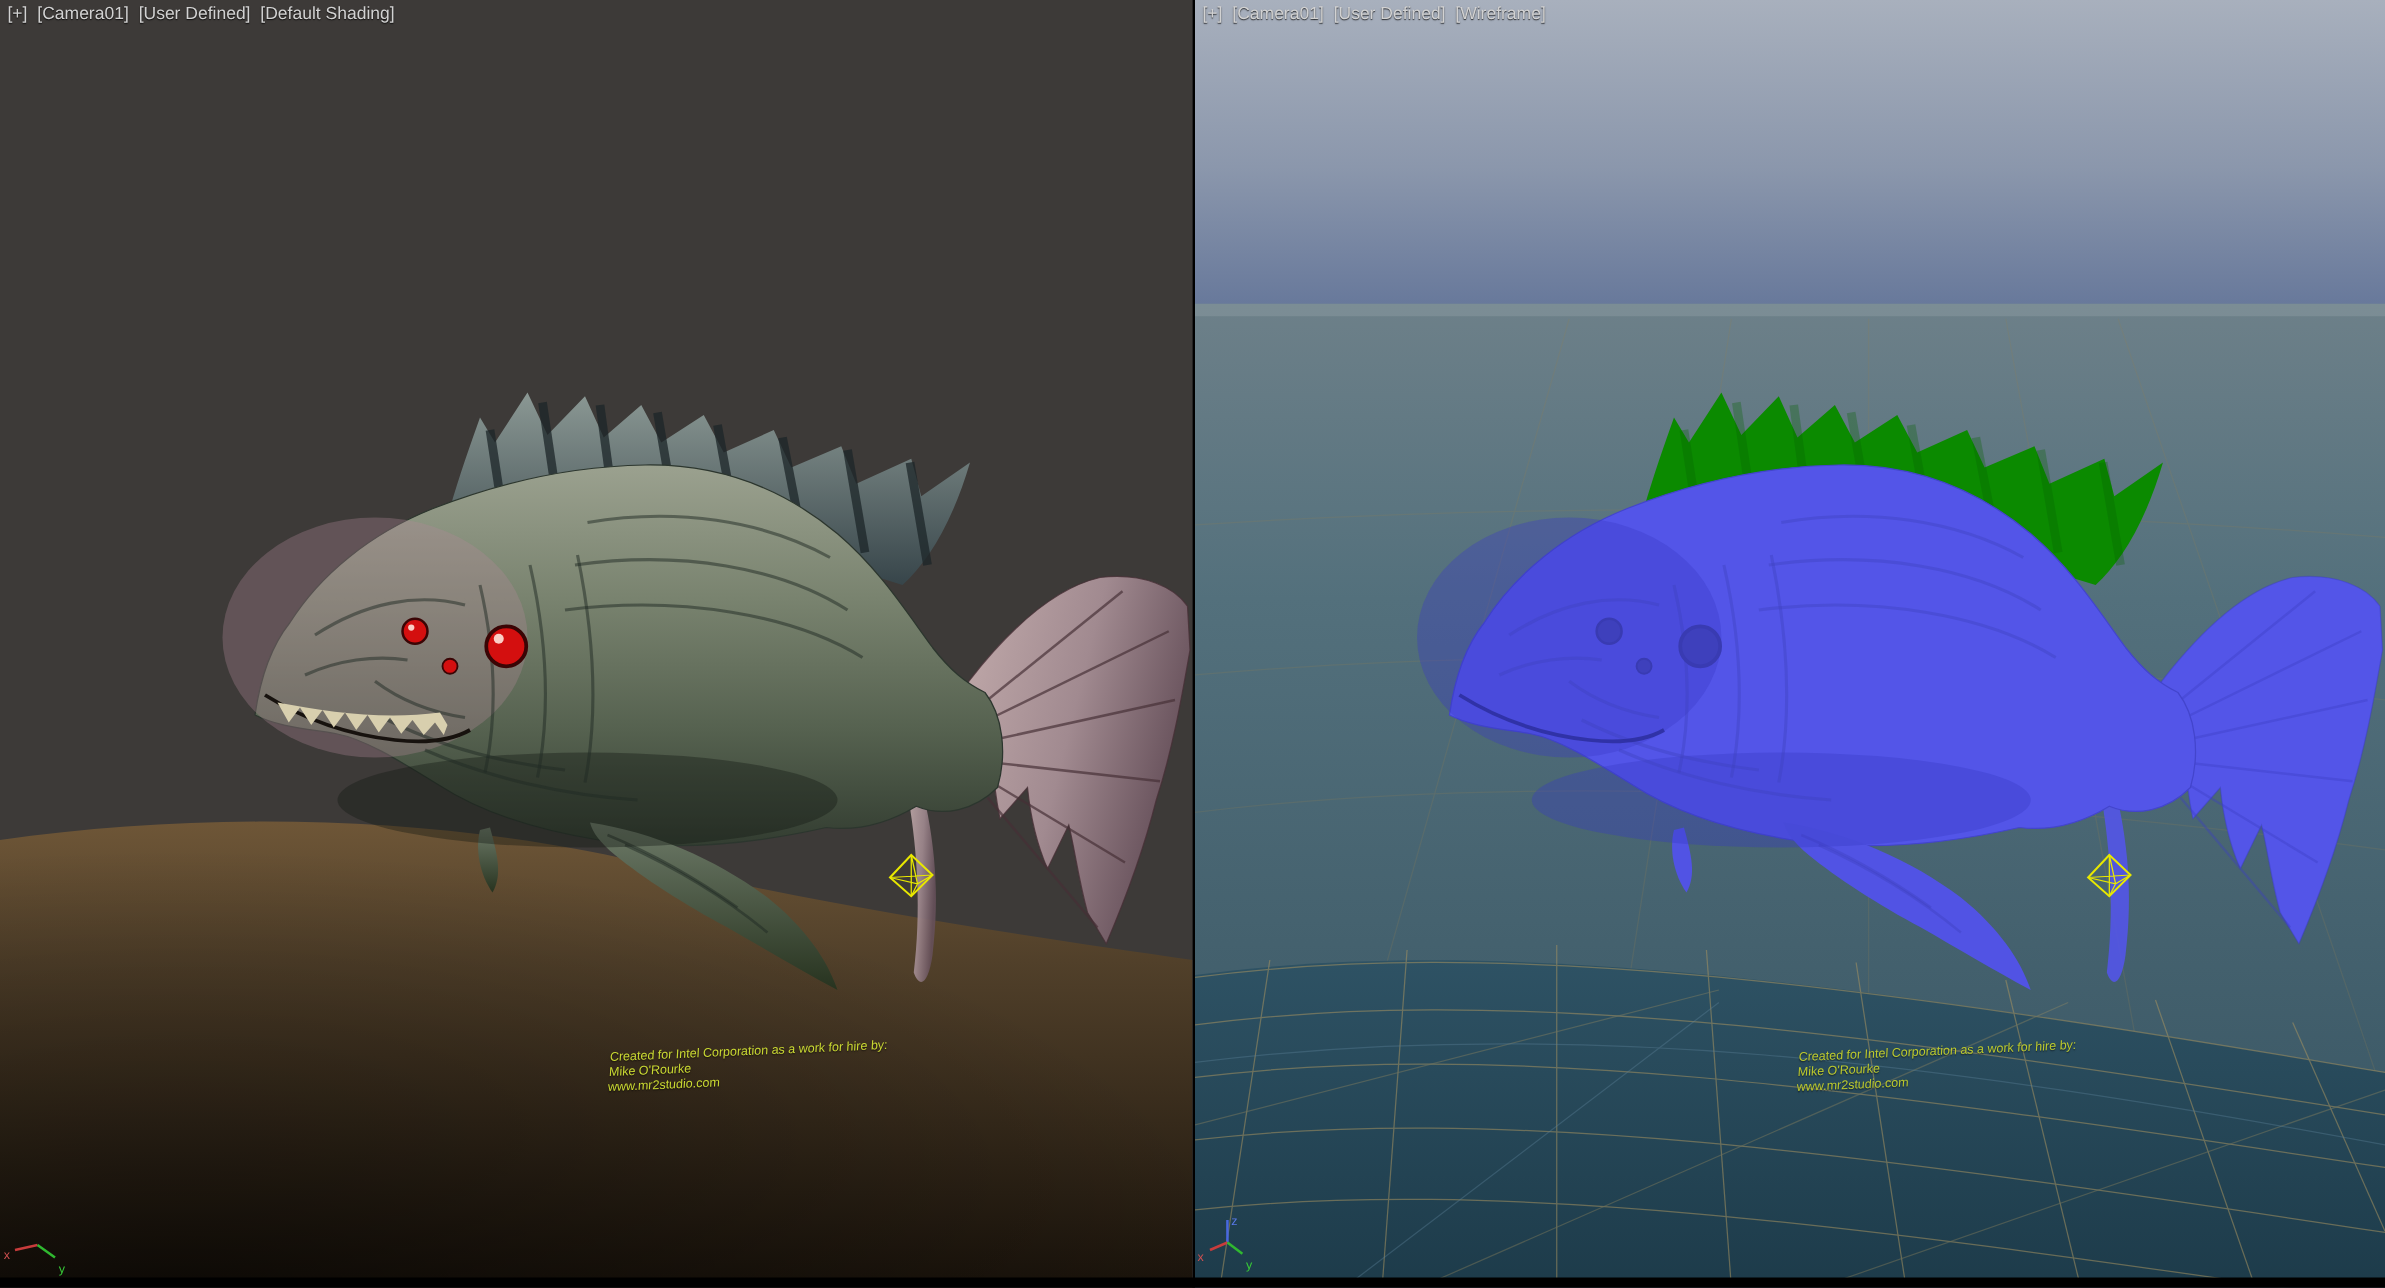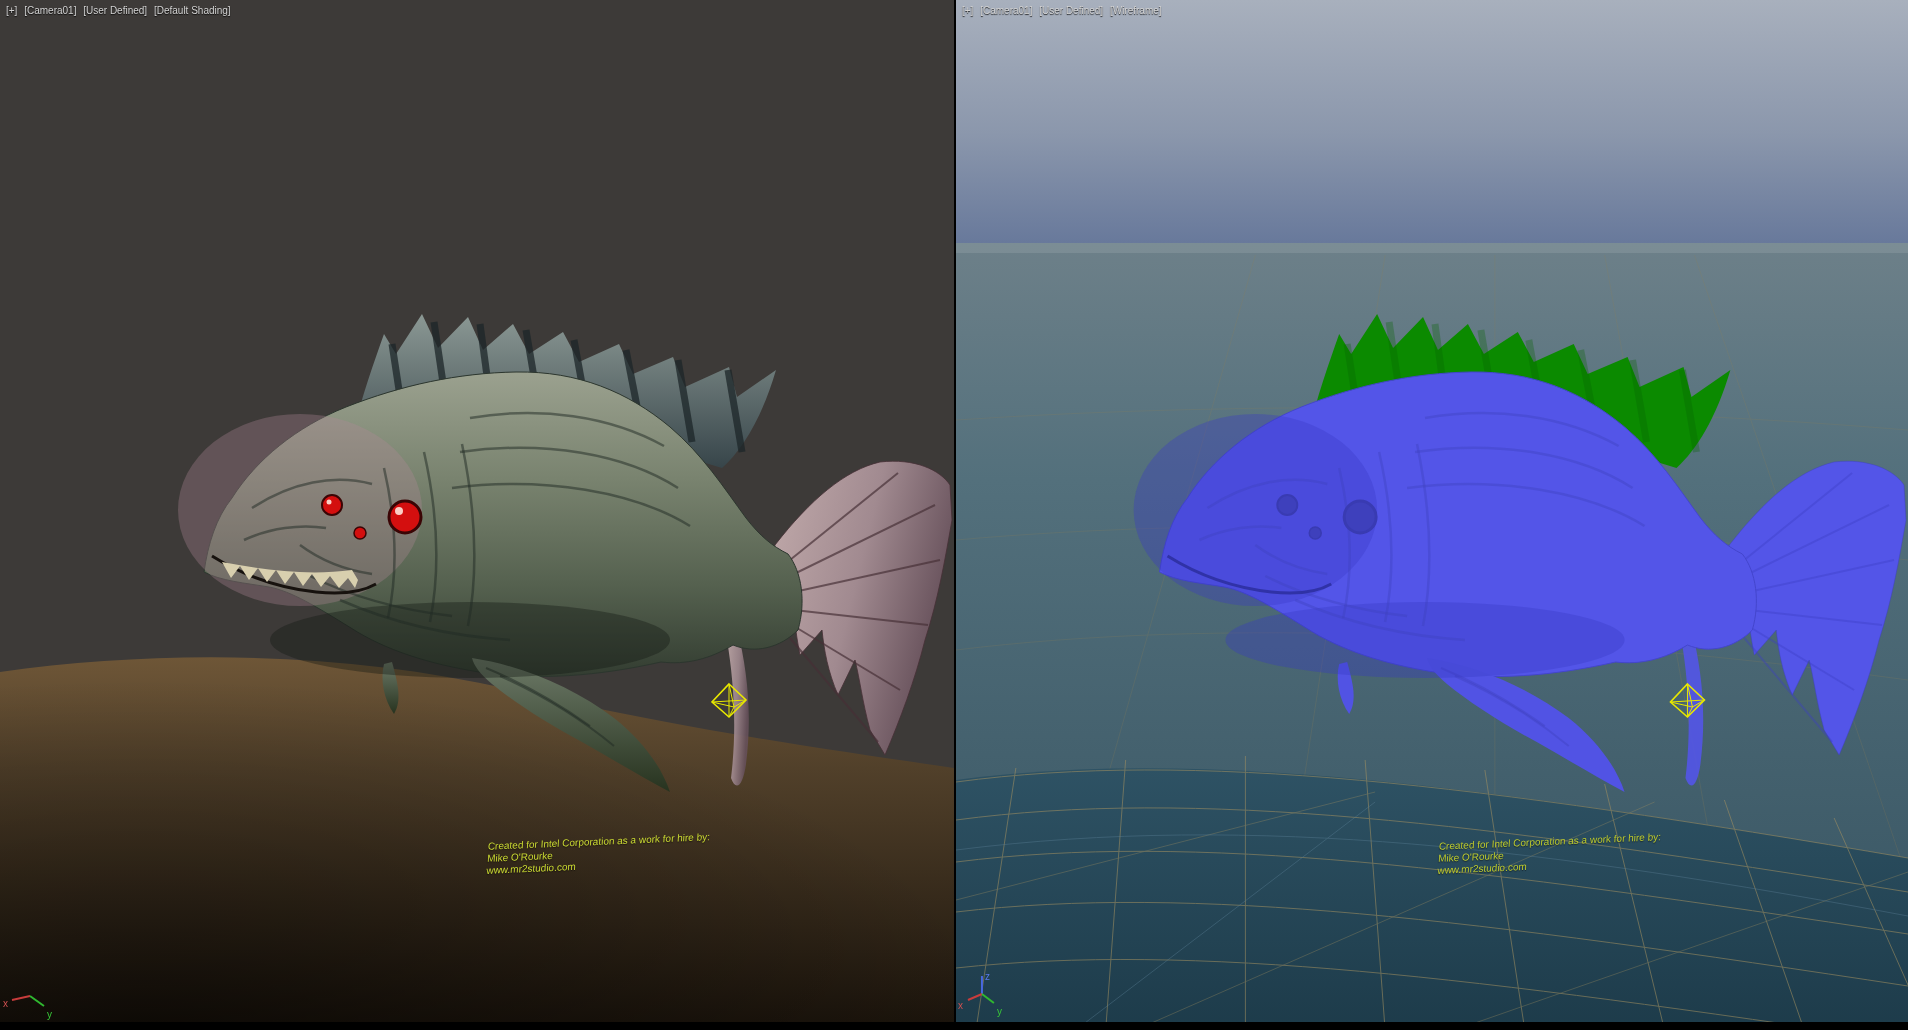--- a/index.html
+++ b/index.html
@@ -2,21 +2,21 @@
 <html><head>
 <meta charset="utf-8">
 <style>
   html,body{margin:0;padding:0;background:#000;}
   .stage{position:relative;width:1908px;height:1030px;background:#000;overflow:hidden;
          font-family:"Liberation Sans",sans-serif;}
   .viewport{position:absolute;top:0;height:1030px;overflow:hidden;}
   .viewport-left{left:0;width:954px;background:#3d3a38;}
   .viewport-right{left:956px;width:952px;background:#68799b;}
   .scene{position:absolute;left:0;top:0;width:100%;height:100%;display:block;}
-  .vp-label{position:absolute;top:4px;left:6px;font-size:10px;line-height:13px;
+  .vp-label{position:absolute;top:4px;left:6px;font-size:14px;line-height:13px;
             color:#d2d2d2;text-shadow:0 1px 1px rgba(0,0,0,.8);white-space:nowrap;z-index:5;}
   .vp-label span{margin-right:4px;cursor:default;}
   .credit{position:absolute;top:836px;left:487px;color:#c9d832;font-size:10px;line-height:12px;
           transform:rotate(-2.5deg) skewX(-6deg);text-shadow:0 1px 1px rgba(0,0,0,.5);
           white-space:nowrap;z-index:4;}
   .viewport-right .credit{left:482px;color:#bcc92e;}
   .bottom-strip{position:absolute;left:0;bottom:0;width:100%;height:8px;background:#000;z-index:9;}
 
   
   .fish-shaded{

